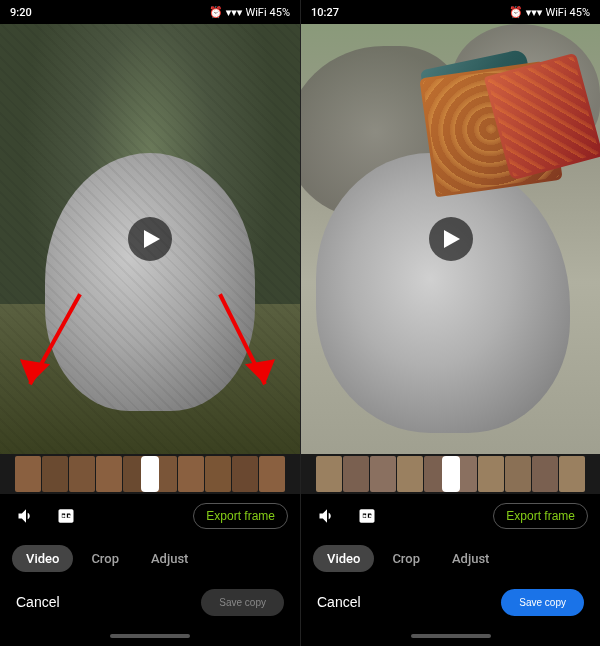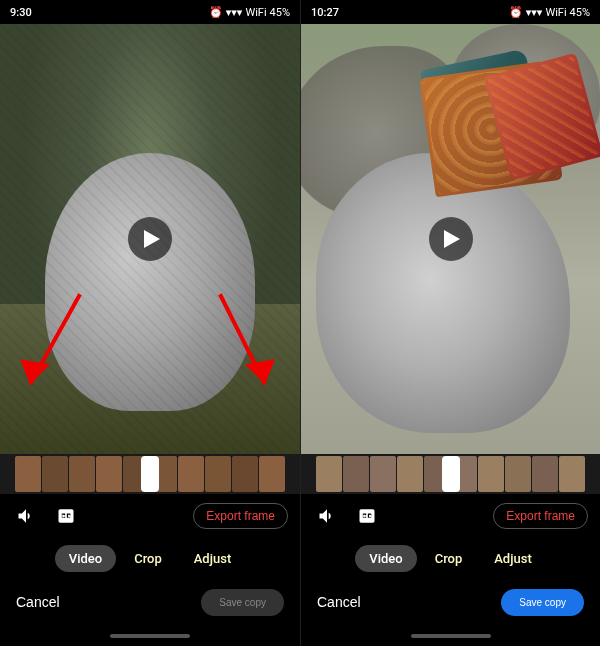--- a/index.html
+++ b/index.html
@@ -173,53 +173,53 @@
       justify-content: center;
       color: #fff;
       font-size: 16px;
     }
 
     .export-btn {
       margin-left: auto;
       background: transparent;
       border: 1px solid #555;
       border-radius: 20px;
-      color: #ef4444;
+      color: #84cc16;
       font-size: 12px;
       padding: 5px 12px;
       cursor: pointer;
     }
 
     
     .tab-bar {
       height: 40px;
       background: #000;
       display: flex;
       align-items: center;
-      justify-content: center;
+      justify-content: flex-start;
       gap: 4px;
       padding: 0 12px;
     }
 
     .tab-pill {
       padding: 6px 14px;
       border-radius: 20px;
       font-size: 13px;
       font-weight: 500;
       cursor: pointer;
     }
 
     .tab-pill.active {
       background: #444;
       color: #fff;
     }
 
     .tab-pill.inactive {
       background: transparent;
-      color: #fef9c3;
+      color: #a3a3a3;
     }
 
     
     .action-bar {
       height: 48px;
       background: #000;
       display: flex;
       align-items: center;
       justify-content: space-between;
       padding: 0 16px;
@@ -268,21 +268,21 @@
       background: #555;
       border-radius: 2px;
     }
   </style>
 </head>
 <body>
 
 <div class="phone-panel">
 
   <div class="status-bar">
-    <span class="status-bar-left">9:30</span>
+    <span class="status-bar-left">9:20</span>
     <div class="status-bar-right">
       <span>⏰</span>
       <span>▾▾▾</span>
       <span>WiFi</span>
       <span>45%</span>
     </div>
   </div>
 
   <div class="video-area">
     <div class="video-bg-left">

